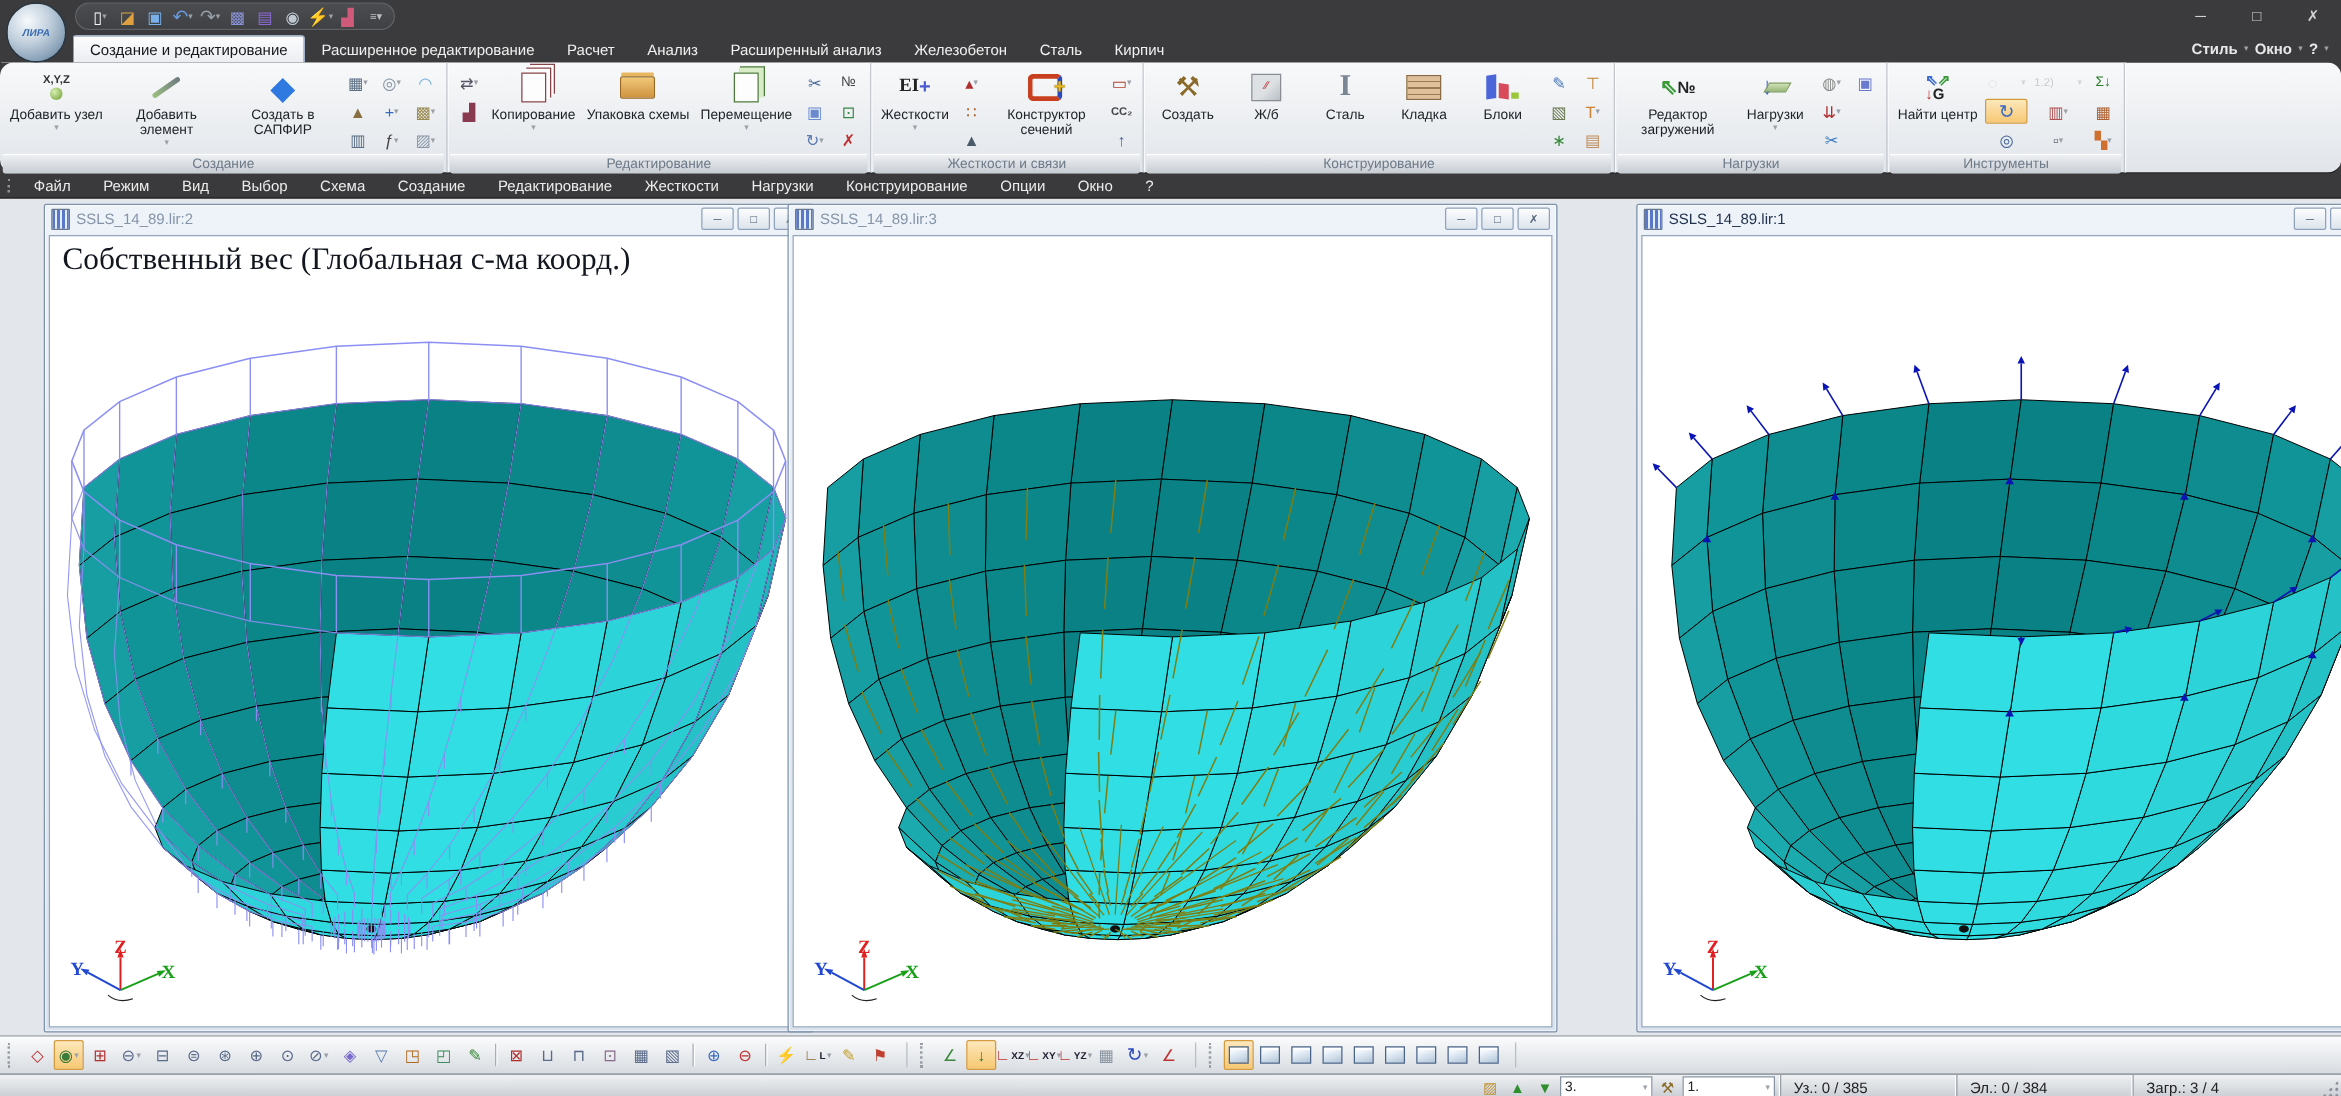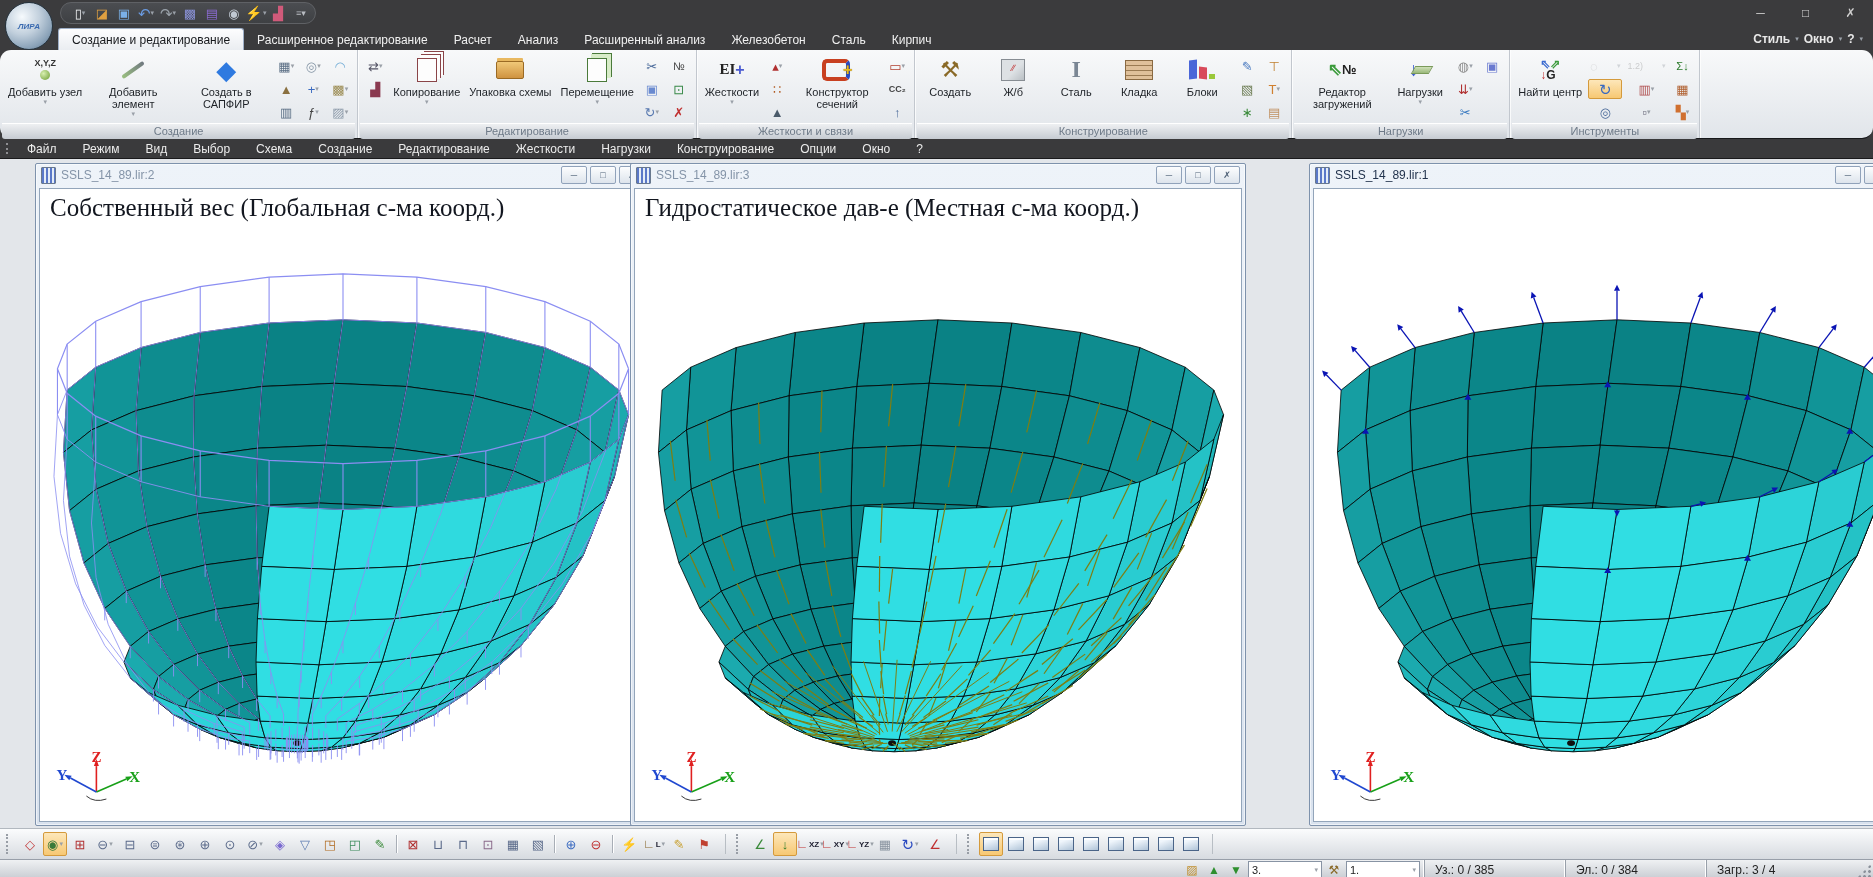--- a/index.html
+++ b/index.html
@@ -1021,21 +1021,20 @@
       <div class="mwin-title">
         <span class="doc-icon"></span>
         <span>SSLS_14_89.lir:3</span>
         <div class="mwin-btns">
           <div class="mwbtn">─</div>
           <div class="mwbtn">□</div>
           <div class="mwbtn">✗</div>
         </div>
       </div>
       <div class="mwin-client">
-        <div class="viewport-heading">Гидростатическое дав-е (Местная с-ма коорд.)</div>
         <svg class="scene" viewBox="0 0 606 633">
           <g>
             <polygon points="221.6,197.8 294.2,194.6 303.0,131.0 229.0,134.2" fill="rgb(10,130,133)" stroke="#000" stroke-width="0.8" stroke-linejoin="round"></polygon>
             <polygon points="294.2,194.6 366.9,197.8 377.0,134.2 303.0,131.0" fill="rgb(10,130,133)" stroke="#000" stroke-width="0.8" stroke-linejoin="round"></polygon>
             <polygon points="366.9,197.8 434.6,207.1 446.0,143.7 377.0,134.2" fill="rgb(11,134,137)" stroke="#000" stroke-width="0.8" stroke-linejoin="round"></polygon>
             <polygon points="153.8,207.1 221.6,197.8 229.0,134.2 160.0,143.7" fill="rgb(11,134,137)" stroke="#000" stroke-width="0.8" stroke-linejoin="round"></polygon>
             <polygon points="217.3,259.6 286.1,256.6 294.2,194.6 221.6,197.8" fill="rgb(10,130,133)" stroke="#000" stroke-width="0.8" stroke-linejoin="round"></polygon>
             <polygon points="286.1,256.6 355.0,259.6 366.9,197.8 294.2,194.6" fill="rgb(10,130,133)" stroke="#000" stroke-width="0.8" stroke-linejoin="round"></polygon>
             <polygon points="355.0,259.6 419.1,268.4 434.6,207.1 366.9,197.8" fill="rgb(11,134,137)" stroke="#000" stroke-width="0.8" stroke-linejoin="round"></polygon>
             <polygon points="153.1,268.4 217.3,259.6 221.6,197.8 153.8,207.1" fill="rgb(11,134,137)" stroke="#000" stroke-width="0.8" stroke-linejoin="round"></polygon>

